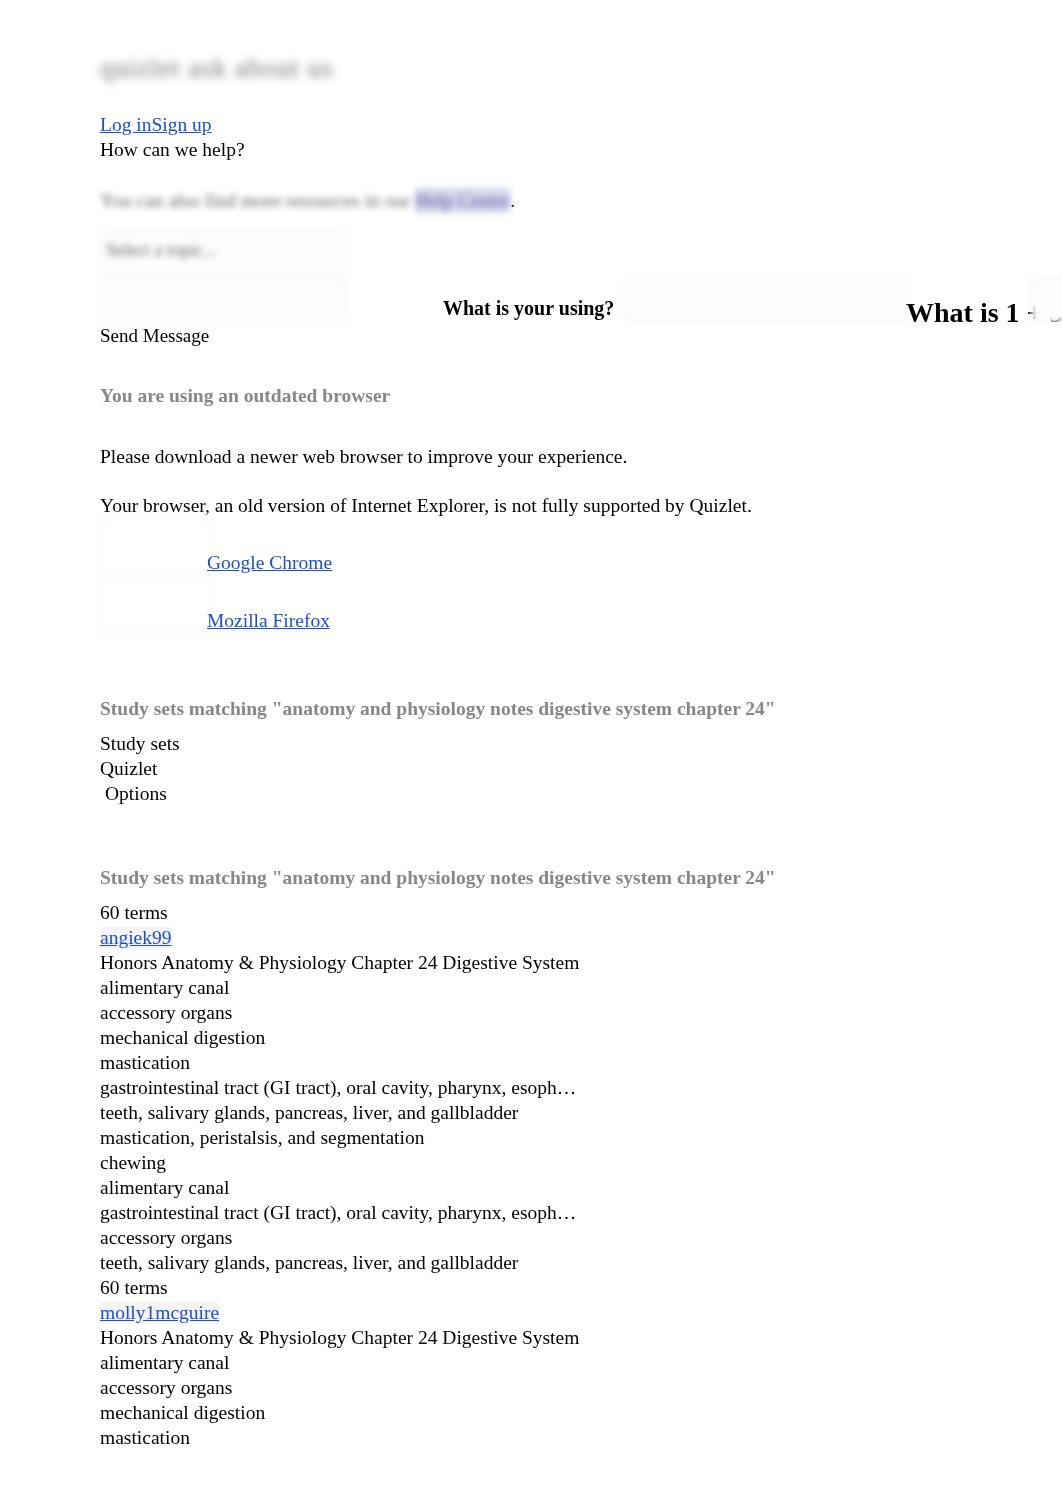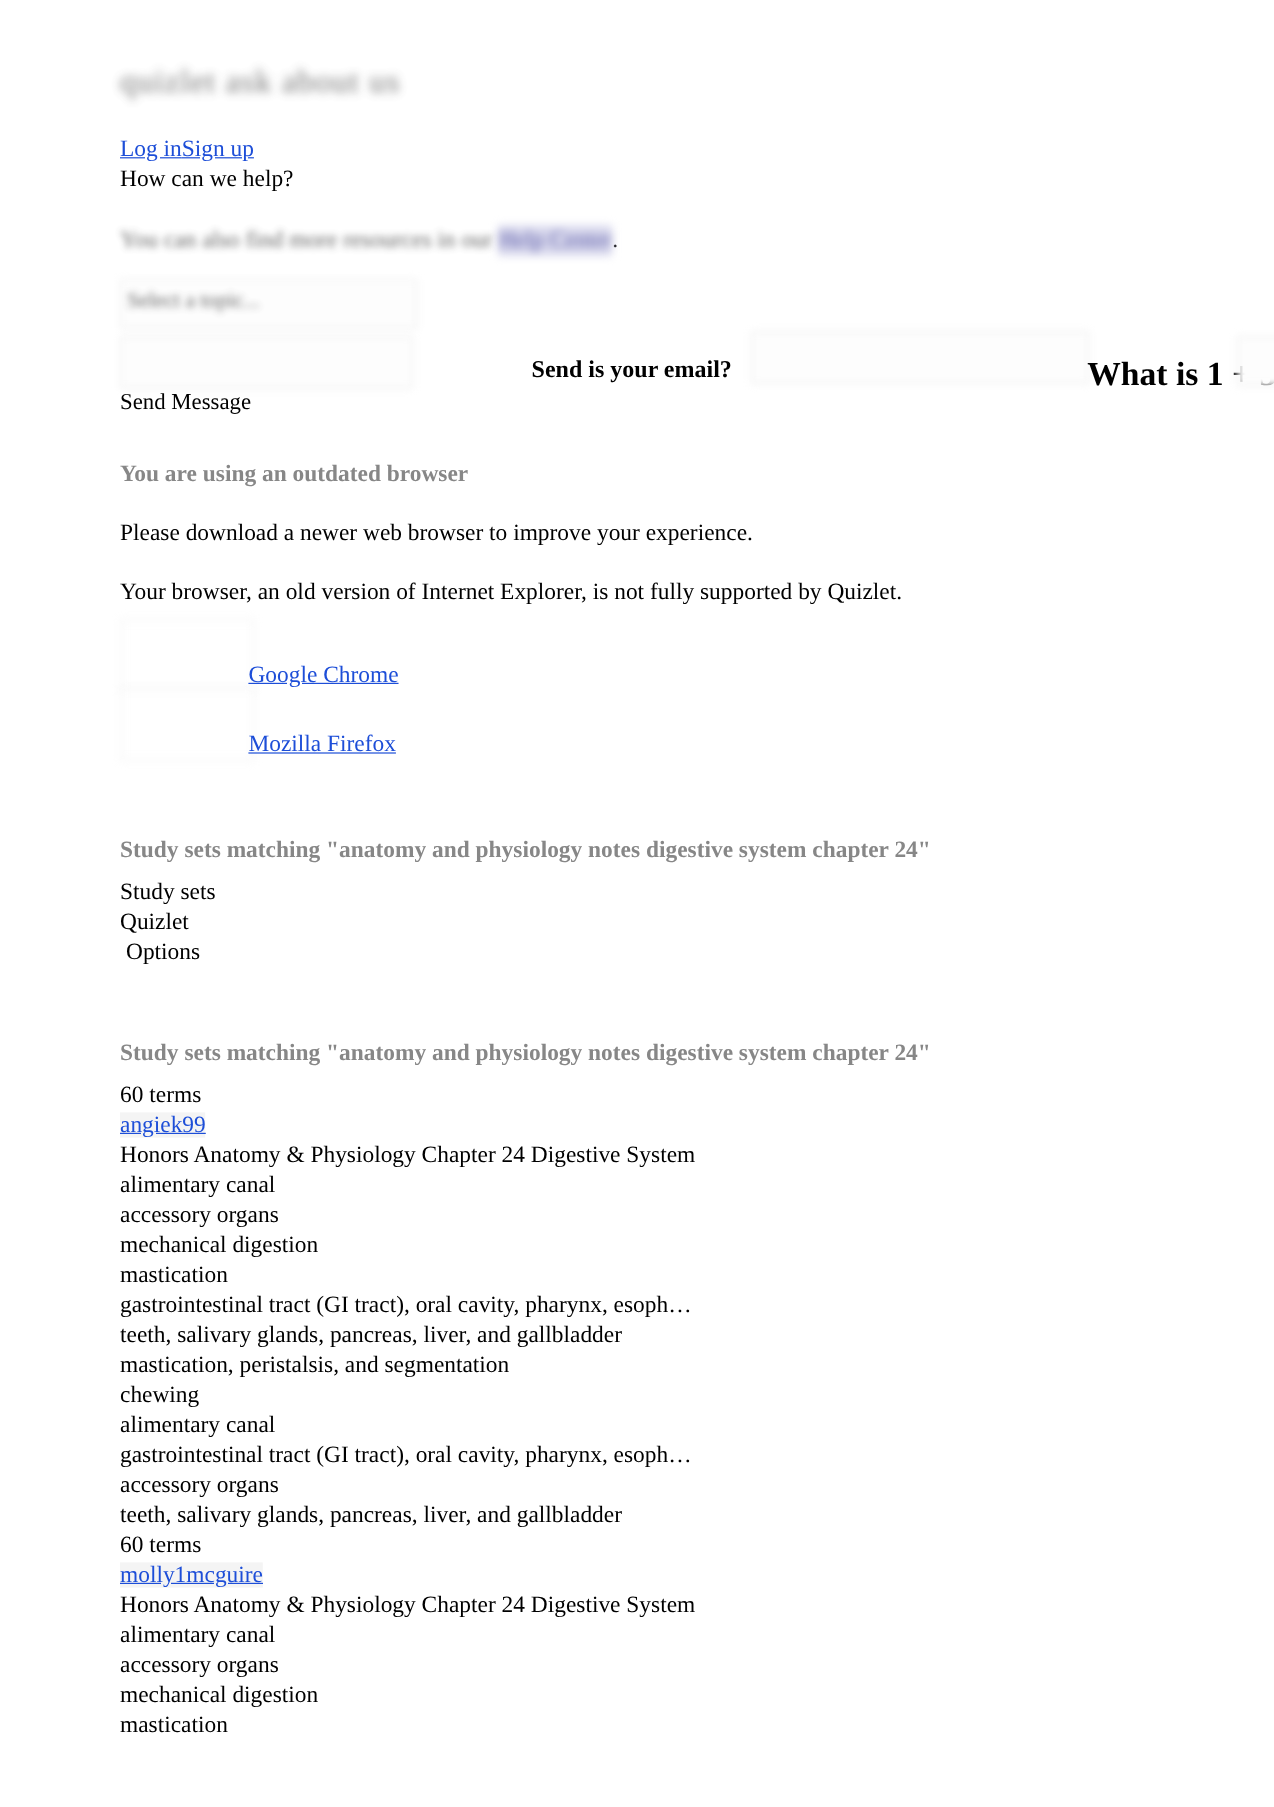--- a/index.html
+++ b/index.html
@@ -158,21 +158,21 @@
     left: 0px;
     top: 323px;
     font-size: 19px;
     line-height: 25px;
     white-space: nowrap;
     cursor: pointer;
   }
 
   
   .browser-block { position: absolute; left: 0px; top: 383px; width: 880px; }
-  .browser-block .gray-head { margin-bottom: 24px; }
+  .browser-block .gray-head { margin-bottom: 36px; }
   .browser-line { line-height: 25px; margin-bottom: 24px; white-space: nowrap; }
 
   .dl-wrap { position: absolute; left: 0px; top: 516px; width: 400px; height: 125px; }
   .dl-img {
     position: absolute;
     left: 0px;
     width: 110px;
     height: 58px;
     background: #ffffff;
     border: 1px solid #ededed;
@@ -221,21 +221,21 @@
     <span class="blur-text">You can also find more resources in our</span>
     <span class="blur-link">Help Center</span><span>.</span>
   </div>
 
   <div class="contact-wrap">
     <div class="select-box blur-box"></div>
     <span class="select-label blur-text">Select a topic...</span>
     <div class="text-box blur-box"></div>
   </div>
 
-  <div class="email-label">Send is your email?</div>
+  <div class="email-label">What is your using?</div>
   <div class="email-box blur-box"></div>
 
   <div class="math-label">What is 1 + 3?</div>
   <div class="math-box blur-box"></div>
 
   <div class="send-msg">Send Message</div>
 
   <div class="browser-block">
     <div class="gray-head">You are using an outdated browser</div>
     <div class="browser-line">Please download a newer web browser to improve your experience.</div>

